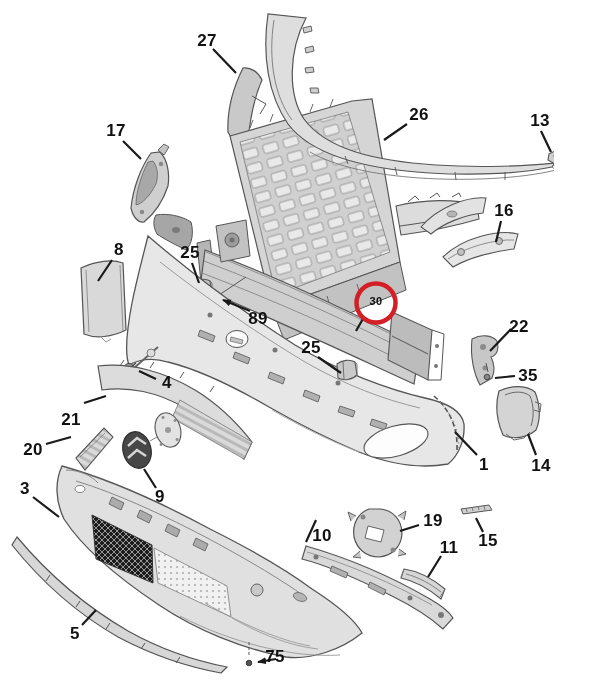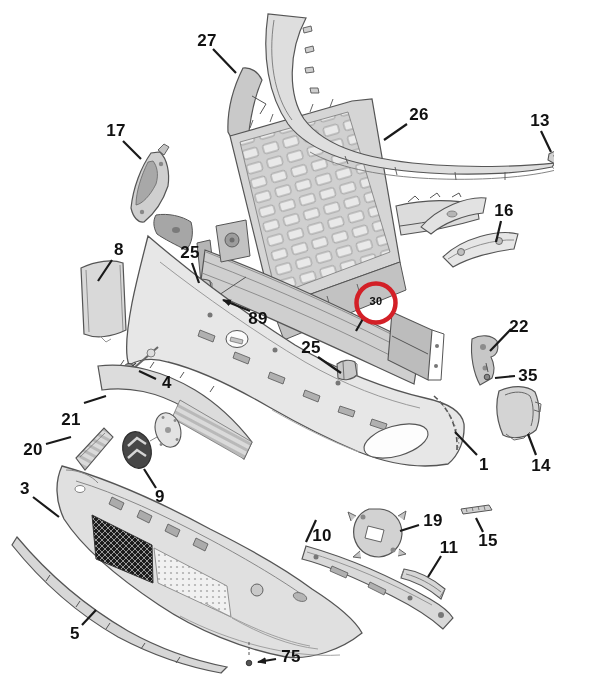--- a/index.html
+++ b/index.html
@@ -238,14 +238,14 @@
   <div class="num" style="left:33px;top:450px">20</div>
   <div class="num" style="left:160px;top:497px">9</div>
   <div class="num" style="left:484px;top:465px">1</div>
   <div class="num" style="left:541px;top:466px">14</div>
   <div class="num" style="left:25px;top:489px">3</div>
   <div class="num" style="left:322px;top:536px">10</div>
   <div class="num" style="left:433px;top:521px">19</div>
   <div class="num" style="left:488px;top:541px">15</div>
   <div class="num" style="left:449px;top:548px">11</div>
   <div class="num" style="left:75px;top:634px">5</div>
-  <div class="num" style="left:291px;top:657px">75</div>
+  <div class="num" style="left:275px;top:657px">75</div>
 </div>
 
 </body></html>

